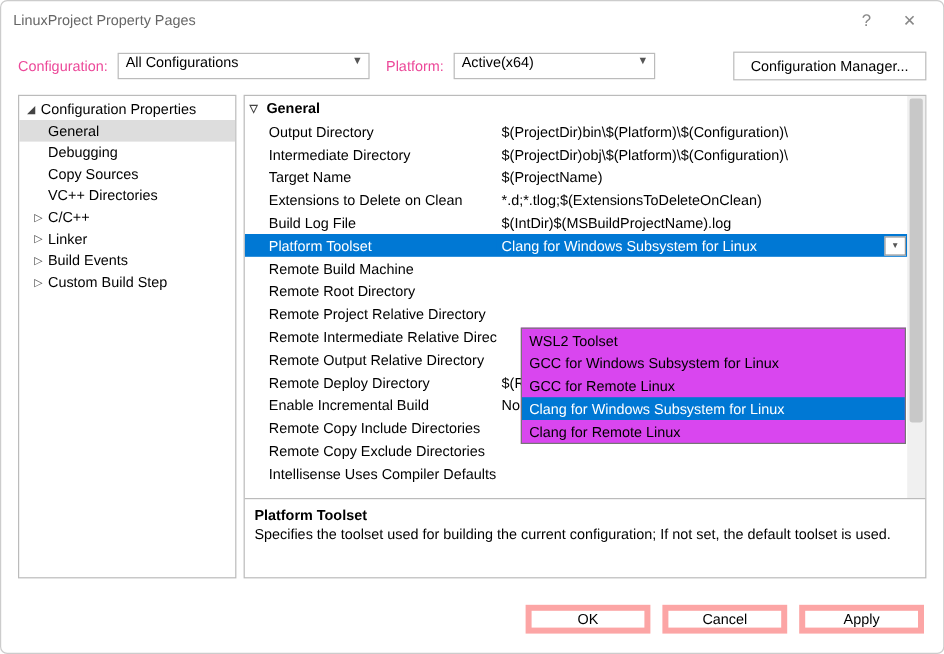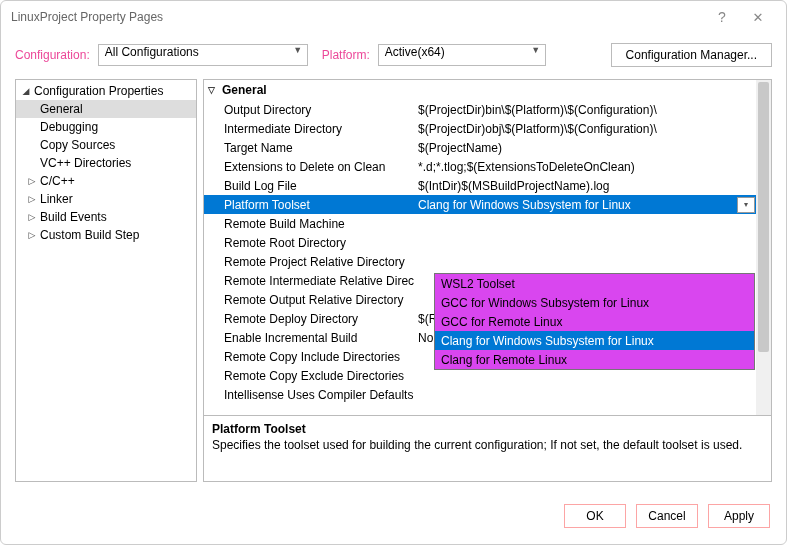--- a/index.html
+++ b/index.html
@@ -40,21 +40,21 @@
 .row .dd-arrow { width: 18px; text-align: center; font-size: 8px; color: #555; border: 1px solid #999; height: 16px; line-height: 14px; margin-right: 1px; background: #fff; }
 
 .dropdown { position: absolute; left: 230px; top: 157px; right: 16px; background: #d946ef; border: 1px solid #767676; z-index: 10; margin-top: 36px; }
 .dropdown .opt { padding: 2px 6px; height: 19px; display: flex; align-items: center; cursor: pointer; }
 .dropdown .opt.hl { background: #0078d4; color: #fff; }
 
 .desc-pane { border-top: 1px solid #bbb; padding: 6px 8px; height: 66px; }
 .desc-pane .dtitle { font-weight: bold; margin-bottom: 2px; }
 
 .footer { display: flex; justify-content: flex-end; gap: 10px; padding: 12px 16px 16px; }
-.footer button { width: 62px; height: 24px; border: 1px solid #fca5a5; background: #fff; cursor: pointer; }
+.footer button { width: 104px; height: 24px; border: 5px solid #fca5a5; background: #fff; cursor: pointer; }
 </style>
 </head>
 <body>
 
 <div class="titlebar">
   <span class="title">LinuxProject Property Pages</span>
   <span class="ctl help">?</span>
   <span class="ctl">✕</span>
 </div>
 

